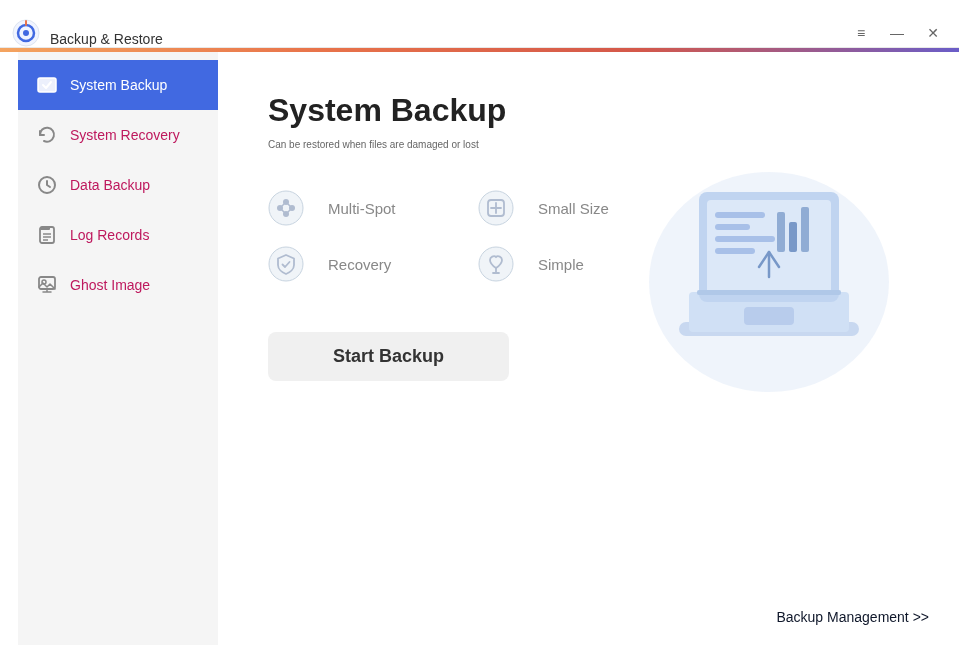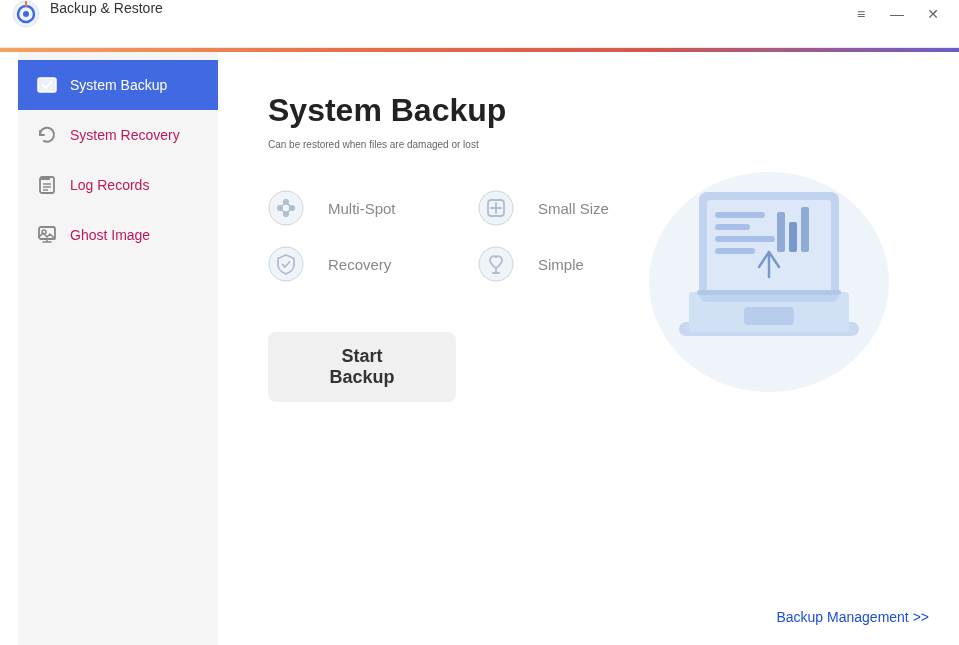--- a/index.html
+++ b/index.html
@@ -9,21 +9,21 @@
       height: 645px;
       overflow: hidden;
       background: #fff;
       display: flex;
       flex-direction: column;
     }
 
     
     .titlebar {
       display: flex;
-      align-items: flex-start;
+      align-items: flex-end;
       padding: 0 12px;
       height: 48px;
       background: #fff;
       border-bottom: 1px solid #e8e8e8;
       flex-shrink: 0;
     }
     .titlebar-logo {
       width: 28px;
       height: 28px;
       margin-right: 10px;
@@ -158,21 +158,21 @@
     
     .start-backup-btn {
       background: #f0f0f0;
       border: none;
       padding: 14px 40px;
       font-size: 18px;
       font-weight: 600;
       color: #333;
       border-radius: 8px;
       cursor: pointer;
-      width: 188px;
+      width: 241px;
       text-align: center;
     }
 
     
     .illustration {
       position: absolute;
       right: 30px;
       top: 50px;
       width: 320px;
       height: 340px;
@@ -180,21 +180,21 @@
       align-items: center;
       justify-content: center;
     }
 
     
     .backup-management {
       position: absolute;
       bottom: 20px;
       right: 30px;
       font-size: 14px;
-      color: #1d4ed8;
+      color: #0f172a;
       cursor: pointer;
       text-decoration: none;
       margin-left: 36px;
     }
 
     
     .laptop-svg {
       width: 300px;
       height: 300px;
     }
@@ -240,20 +240,29 @@
     <div class="sidebar-item">
       <span class="icon">
         <svg width="22" height="22" viewBox="0 0 22 22" fill="none">
           <path d="M4 11 A7 7 0 1 1 8 17" stroke="#888" stroke-width="2" stroke-linecap="round" fill="none"></path>
           <polyline points="4,7 4,11 8,11" stroke="#888" stroke-width="2" stroke-linecap="round" stroke-linejoin="round" fill="none"></polyline>
         </svg>
       </span>
       <span class="label">System Recovery</span>
     </div>
 
+    <div class="sidebar-item">
+      <span class="icon">
+        <svg width="22" height="22" viewBox="0 0 22 22" fill="none">
+          <circle cx="11" cy="11" r="8" stroke="#888" stroke-width="2" fill="none"></circle>
+          <path d="M11 7 L11 11 L14 13" stroke="#888" stroke-width="2" stroke-linecap="round" stroke-linejoin="round"></path>
+        </svg>
+      </span>
+      <span class="label">Data Backup</span>
+    </div>
 
 
     <div class="sidebar-item">
       <span class="icon">
         <svg width="22" height="22" viewBox="0 0 22 22" fill="none">
           <rect x="4" y="3" width="10" height="3" rx="1" fill="#888"></rect>
           <rect x="4" y="3" width="14" height="16" rx="2" stroke="#888" stroke-width="1.8" fill="none"></rect>
           <line x1="7" y1="10" x2="15" y2="10" stroke="#888" stroke-width="1.5"></line>
           <line x1="7" y1="13" x2="15" y2="13" stroke="#888" stroke-width="1.5"></line>
           <line x1="7" y1="16" x2="12" y2="16" stroke="#888" stroke-width="1.5"></line>

